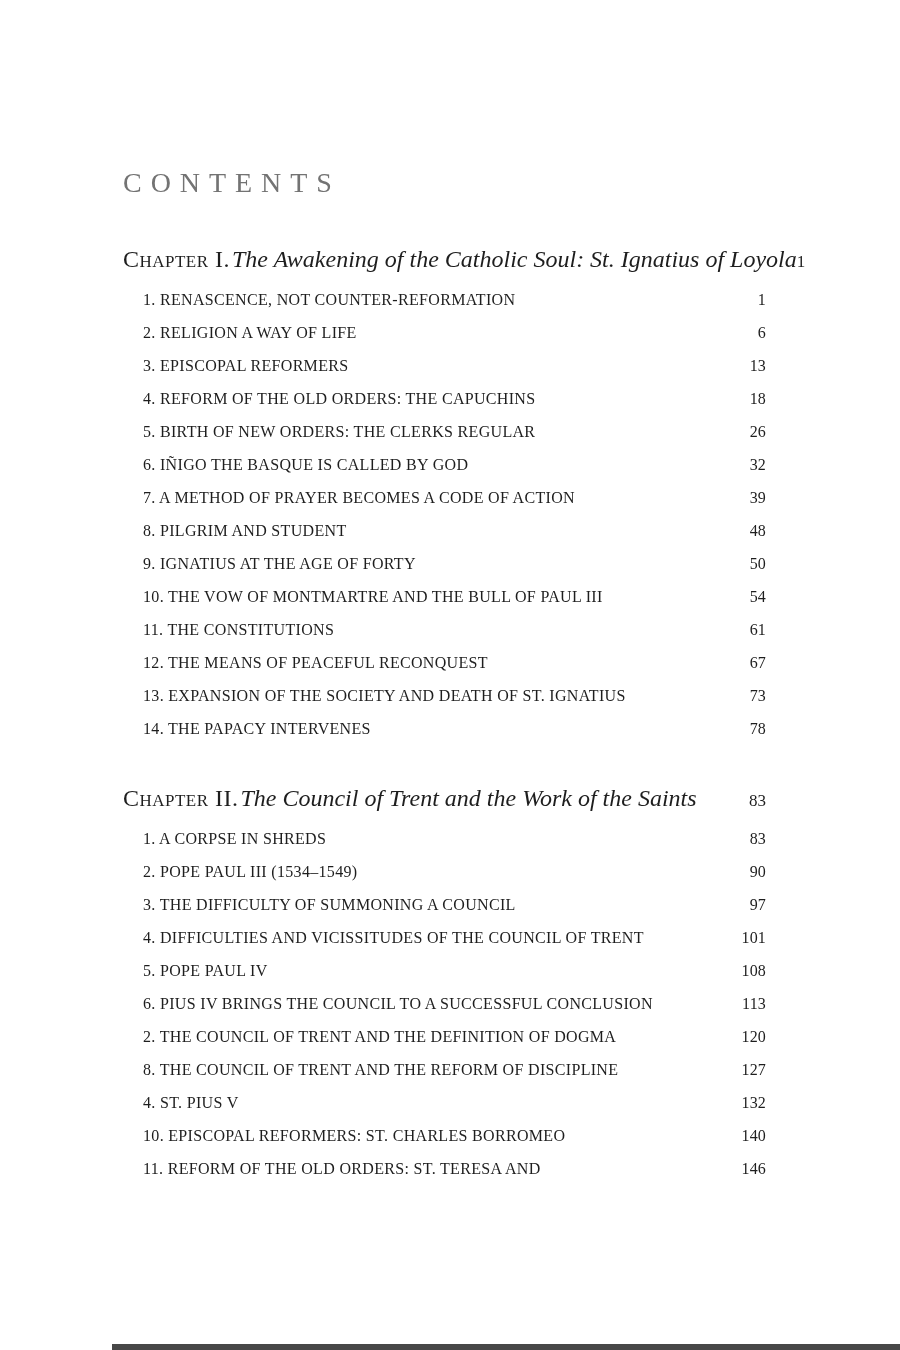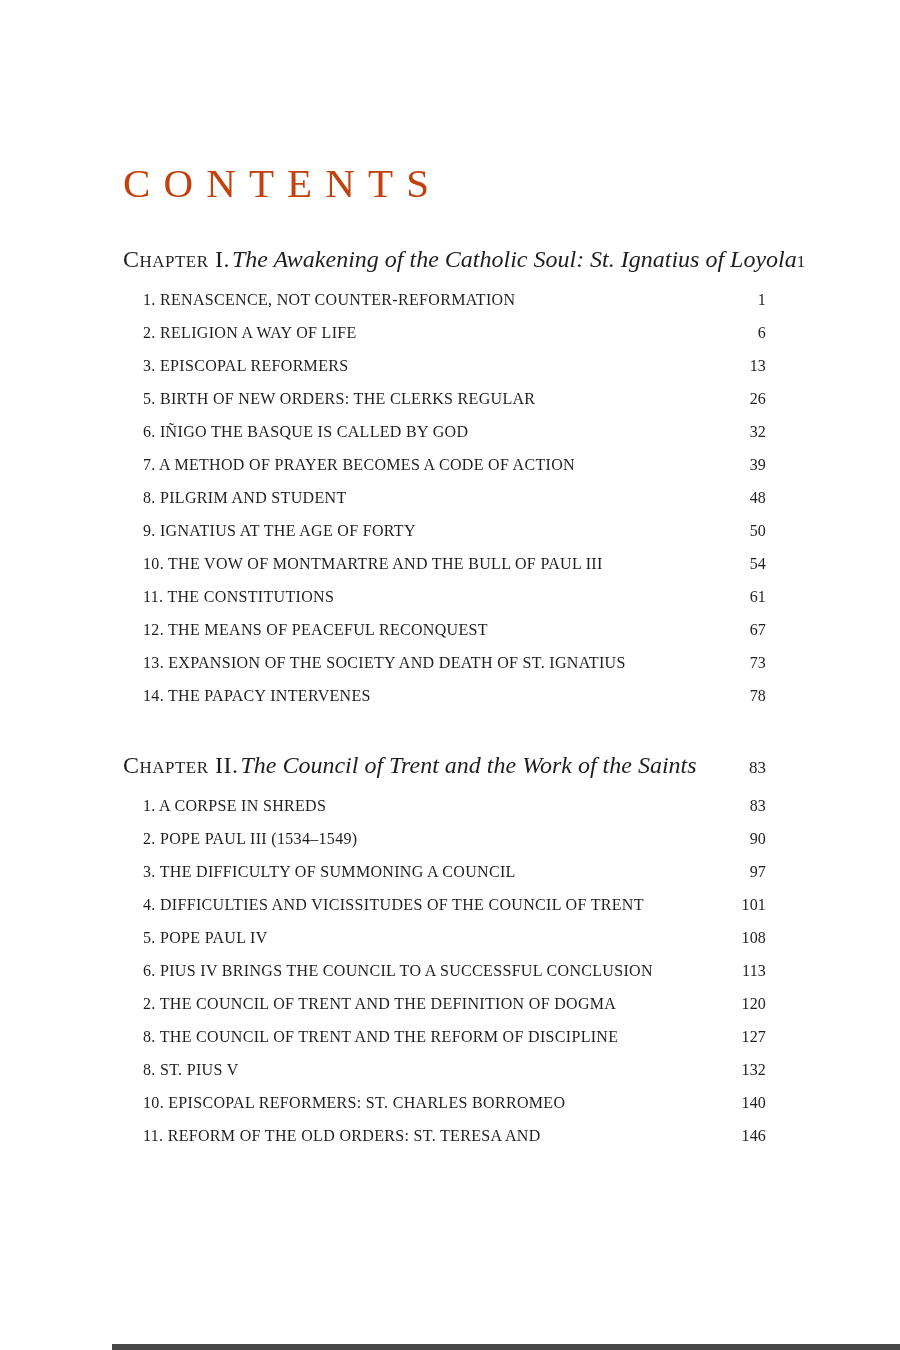--- a/index.html
+++ b/index.html
@@ -13,24 +13,24 @@
   }
   .content {
     position: absolute;
     left: 123px; top: 0;
     width: 643px; 
   }
   .doc-title {
     margin: 0;
     padding: 166px 0 0 0;
     font-weight: 400;
-    font-size: 41px;
+    font-size: 28px;
     line-height: 34px;
     letter-spacing: 0.32em;
-    color: #c2410c;
+    color: #737373;
   }
   .chapter-heading {
     display: flex;
     justify-content: space-between;
     align-items: baseline;
     font-size: 24px;
     line-height: 28px;
     white-space: nowrap;
   }
   .chapter-1 { margin-top: 45px; }
@@ -80,20 +80,24 @@
       <span>1. RENASCENCE, NOT COUNTER-REFORMATION</span>
       <span class="sec-page">1</span>
     </div>
   <div class="sec">
       <span>2. RELIGION A WAY OF LIFE</span>
       <span class="sec-page">6</span>
     </div>
   <div class="sec">
       <span>3. EPISCOPAL REFORMERS</span>
       <span class="sec-page">13</span>
+    </div>
+  <div class="sec">
+      <span>4. REFORM OF THE OLD ORDERS: THE CAPUCHINS</span>
+      <span class="sec-page">18</span>
     </div>
   <div class="sec">
       <span>5. BIRTH OF NEW ORDERS: THE CLERKS REGULAR</span>
       <span class="sec-page">26</span>
     </div>
   <div class="sec">
       <span>6. IÑIGO THE BASQUE IS CALLED BY GOD</span>
       <span class="sec-page">32</span>
     </div>
   <div class="sec">
@@ -162,21 +166,21 @@
     </div>
   <div class="sec">
       <span>2. THE COUNCIL OF TRENT AND THE DEFINITION OF DOGMA</span>
       <span class="sec-page">120</span>
     </div>
   <div class="sec">
       <span>8. THE COUNCIL OF TRENT AND THE REFORM OF DISCIPLINE</span>
       <span class="sec-page">127</span>
     </div>
   <div class="sec">
-      <span>8. ST. PIUS V</span>
+      <span>4. ST. PIUS V</span>
       <span class="sec-page">132</span>
     </div>
   <div class="sec">
       <span>10. EPISCOPAL REFORMERS: ST. CHARLES BORROMEO</span>
       <span class="sec-page">140</span>
     </div>
 
   <div class="sec two-line">
     <span>
       <span>11. REFORM OF THE OLD ORDERS: ST. TERESA AND</span>

